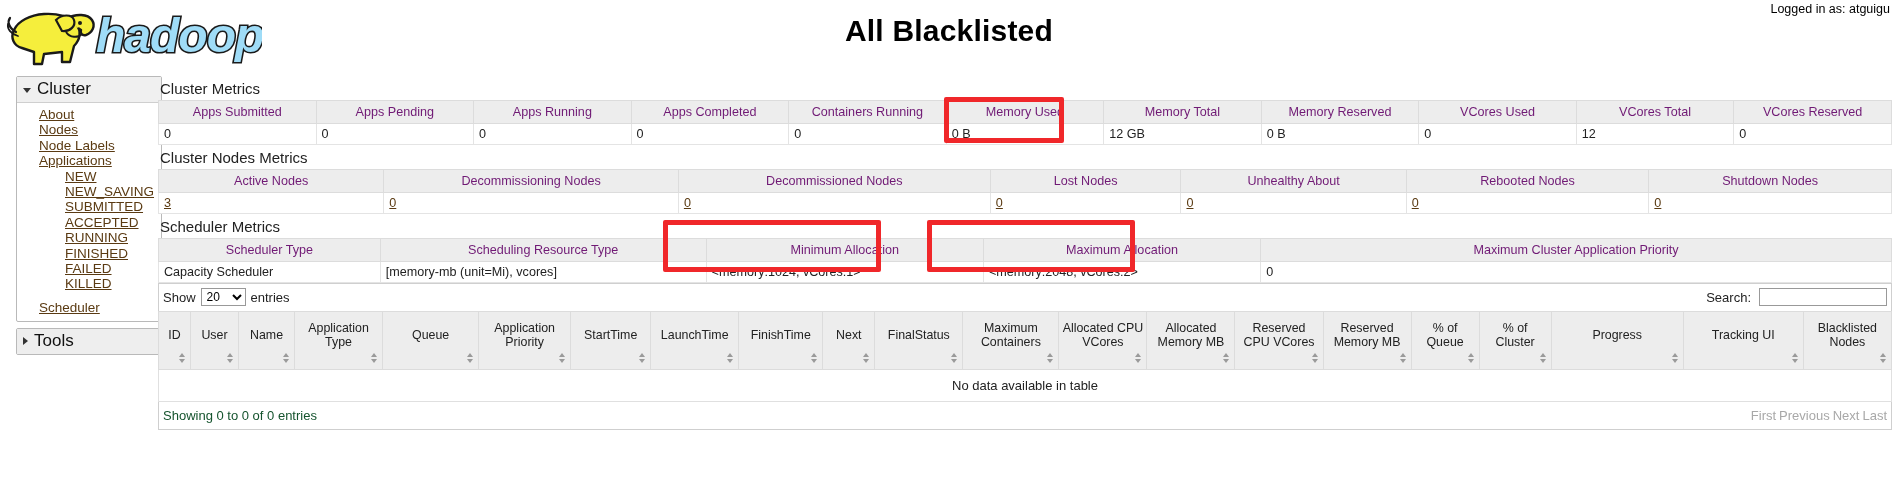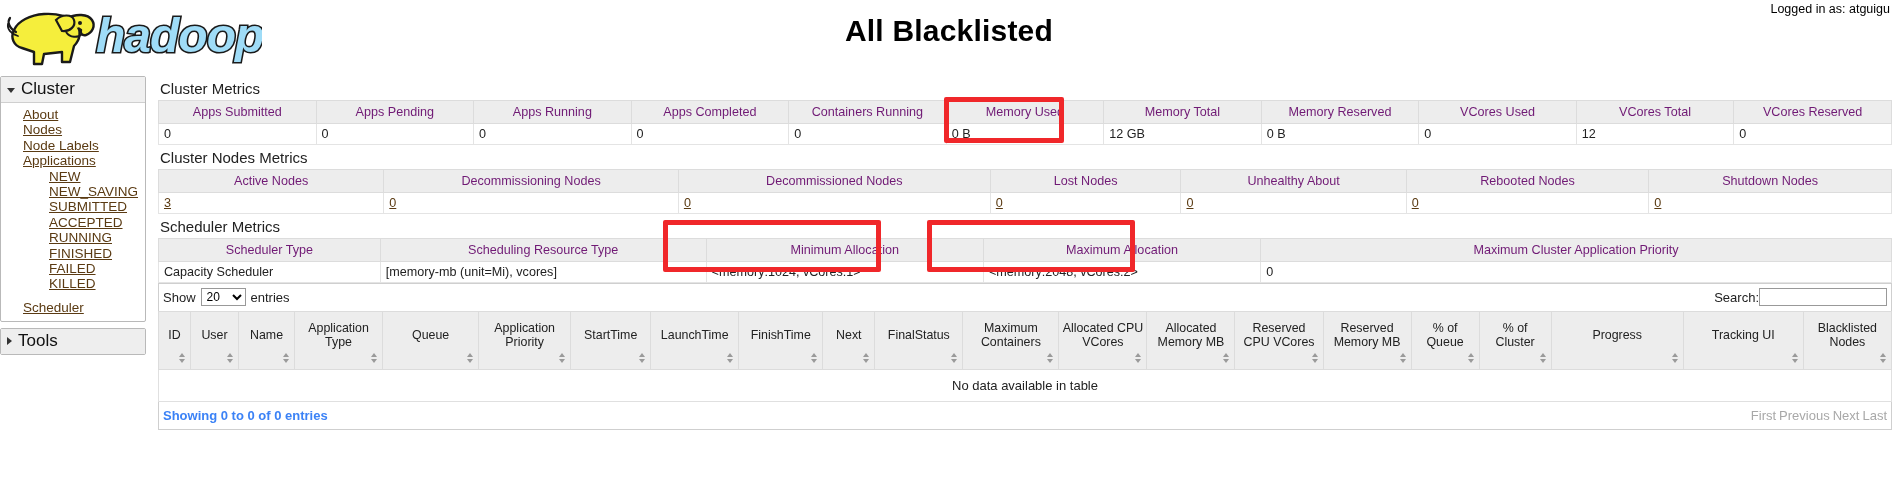--- a/index.html
+++ b/index.html
@@ -18,21 +18,21 @@
   #page-title {
     position: absolute; left: 0; top: 14px; width: 1898px;
     text-align: center; font-size: 30px; font-weight: bold; color: #000;
     letter-spacing: .2px;
   }
   #login-info {
     position: absolute; right: 8px; top: 2px; font-size: 12.5px; color: #000;
   }
 
   
-  #sidebar { position: absolute; left: 0; top: 76px; width: 146px; }
+  #sidebar { position: absolute; left: 16px; top: 76px; width: 146px; }
   .nav-block {
     border: 1px solid #b9b9b9; background: #fff;
     border-radius: 2px; margin-bottom: 6px;
   }
   .nav-header {
     background: #f0f0f0; border-bottom: 1px solid #cfcfcf;
     font-size: 17px; color: #111; padding: 2px 6px 3px 6px;
     display: flex; align-items: center; gap: 6px;
   }
   .nav-header.collapsed { border-bottom: none; background: #eeeeee; }
@@ -81,21 +81,21 @@
     display: flex; justify-content: space-between; align-items: center;
     padding: 4px 4px 5px 4px; border-left: 1px solid #cfcfcf;
     border-right: 1px solid #cfcfcf; border-top: 1px solid #cfcfcf;
     background: #fff;
   }
   .dt-length { font-size: 13px; color: #222; display: flex; align-items: center; gap: 5px; }
   .dt-length select {
     font-family: "Liberation Sans", sans-serif; font-size: 12px;
     padding: 0 1px; height: 18px; border: 1px solid #999; background: #fff;
   }
-  .dt-filter { font-size: 13px; color: #222; display: flex; align-items: center; gap: 0; }
+  .dt-filter { font-size: 13px; color: #222; display: flex; align-items: center; gap: 8px; }
   .dt-filter input {
     width: 128px; height: 18px; border: 1px solid #999;
     font-family: "Liberation Sans", sans-serif; font-size: 12px; padding: 0 3px;
   }
   table.apps {
     width: 100%; border-collapse: collapse; table-layout: fixed;
     border-left: 1px solid #cfcfcf; border-right: 1px solid #cfcfcf;
   }
   table.apps th {
     background: #ededed; border: 1px solid #dcdcdc; vertical-align: middle;
@@ -114,21 +114,21 @@
   table.apps th .sort-arrows i.dn { border-top: 4px solid #9a9a9a; }
   td.empty-row {
     border: 1px solid #e0e0e0; text-align: center; font-size: 13px;
     color: #222; padding: 8px 0; background: #fff;
   }
   .dt-bottom {
     display: flex; justify-content: space-between; align-items: center;
     padding: 6px 4px; border: 1px solid #cfcfcf; border-top: none;
     background: #fff; font-size: 13px;
   }
-  .dt-info { color: #3b82f6; font-weight: bold; }
+  .dt-info { color: #14532d; }
   .dt-paginate { display: flex; gap: 3px; color: #a8a8a8; }
   .dt-paginate span { cursor: default; }
 
   
   .redbox {
     position: absolute; border: 5px solid #f0272a; border-radius: 2px;
     pointer-events: none; z-index: 40;
   }
   #redbox-memory-total { left: 944px; top: 97px; width: 120px; height: 46px; }
   #redbox-min-alloc   { left: 663px; top: 220px; width: 218px; height: 52px; }

